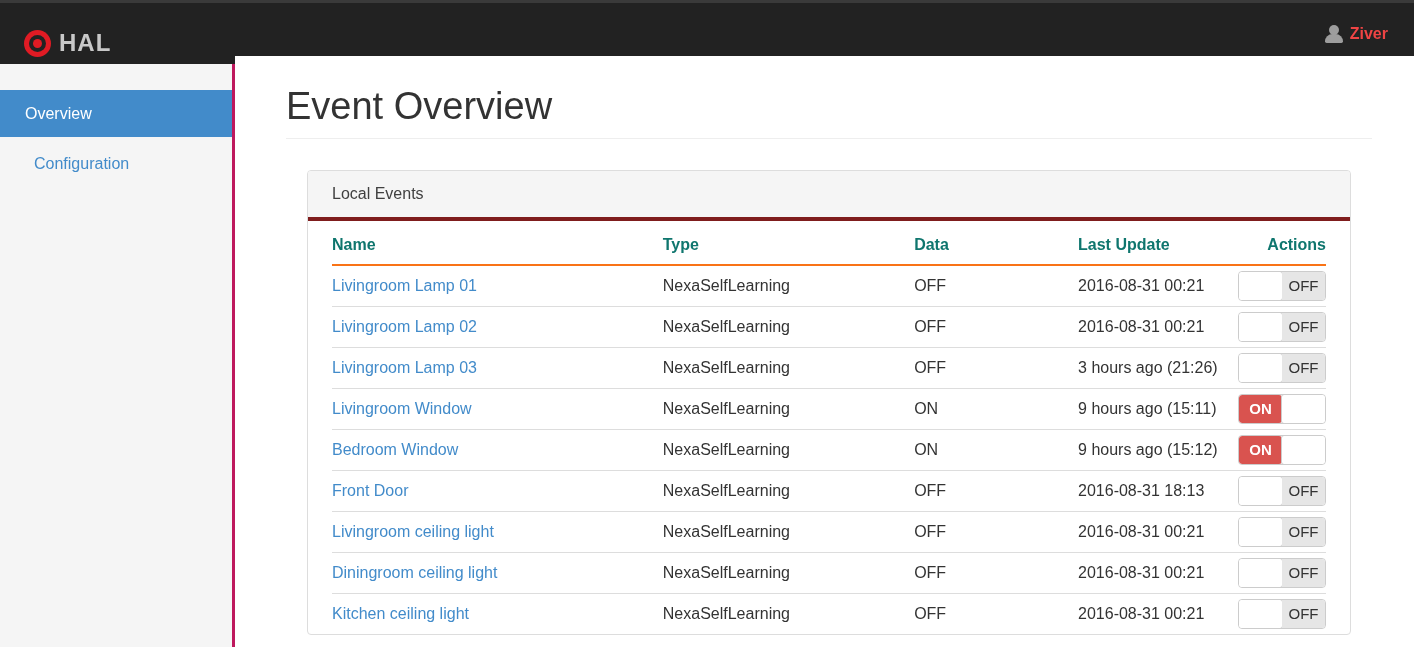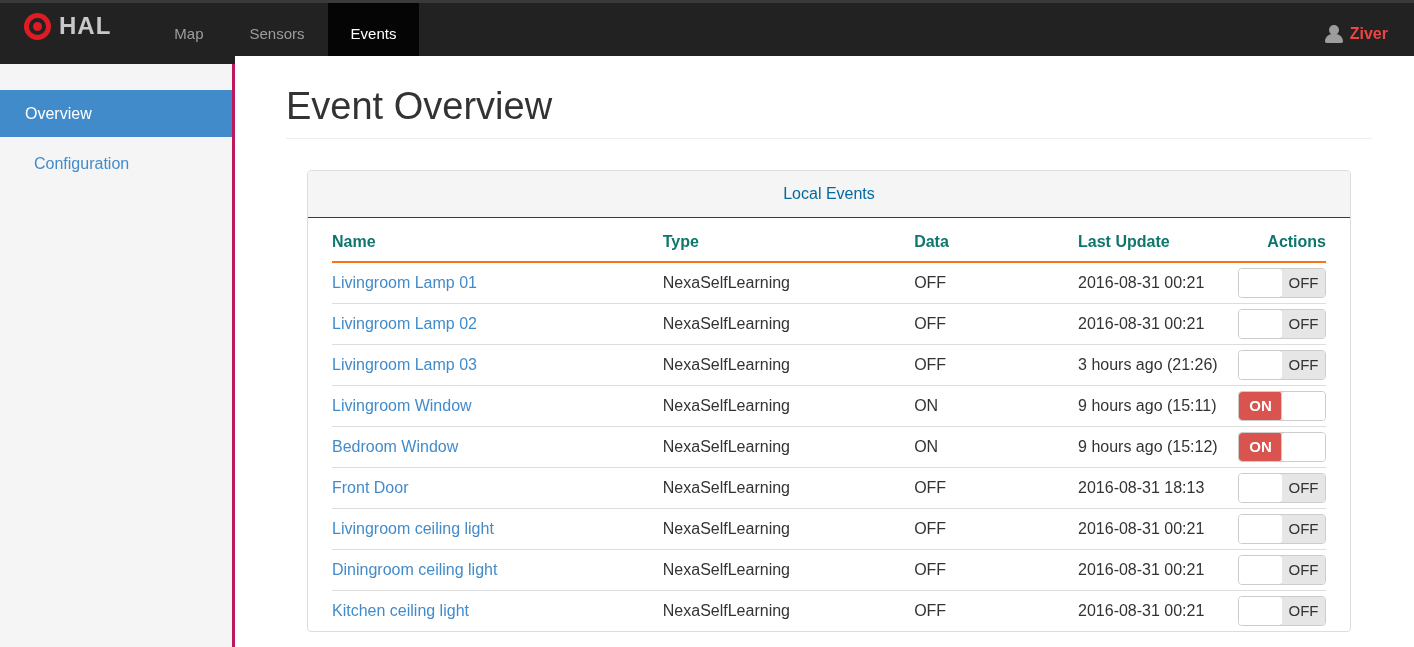--- a/index.html
+++ b/index.html
@@ -2,21 +2,21 @@
 <html><head>
 <meta charset="utf-8">
 <style>
   * { margin:0; padding:0; box-sizing:border-box; }
   html,body { width:1414px; height:647px; overflow:hidden; background:#fff;
     font-family:"Liberation Sans","DejaVu Sans",sans-serif; color:#333; }
 
   
   .navbar { position:absolute; top:0; left:0; width:100%; height:64px;
     background:#222; border-top:3px solid #3a3a3a; display:flex; align-items:stretch; }
-  .brand { display:flex; align-items:center; padding:0 26px 15px 24px; cursor:pointer; }
+  .brand { display:flex; align-items:flex-end; padding:0 26px 7px 24px; cursor:pointer; }
   .bullseye { width:27px; height:27px; border-radius:50%; background:#e01b24;
     display:flex; align-items:center; justify-content:center; margin-right:8px; }
   .bullseye .mid { width:17px; height:17px; border-radius:50%; background:#222;
     display:flex; align-items:center; justify-content:center; }
   .bullseye .core { width:9px; height:9px; border-radius:50%; background:#e01b24; }
   .brand-text { font-size:24px; font-weight:bold; color:#c8c8c8; letter-spacing:1px; }
   .nav-items { display:flex; align-items:stretch; margin-left:14px; }
   .nav-item { display:flex; align-items:center; padding:0 23px; font-size:15px;
     color:#9d9d9d; cursor:pointer; }
   .nav-item.active { background:#050505; color:#fff; }
@@ -37,22 +37,22 @@
   .side-item + .side-item { margin-top:3px;margin-left:9px; }
 
   
   .main { position:absolute; top:56px; left:235px; width:1179px; height:583px;
     padding:0 42px 0 51px; background:#fff; }
   .page-header { border-bottom:1px solid #eee; padding-bottom:10px; margin-top:29px; }
   .page-header h1 { font-size:38px; font-weight:400; color:#333; }
 
   .panel { margin:31px 21px 0 21px; border:1px solid #ddd; border-radius:4px;
     background:#fff; }
-  .panel-heading { background:#f5f5f5; border-bottom:1px solid #7f1d1d;
-    border-radius:3px 3px 0 0; padding:14px 24px; font-size:16px; color:#0369a1;text-align:center; }
+  .panel-heading { background:#f5f5f5; border-bottom:4px solid #7f1d1d;
+    border-radius:3px 3px 0 0; padding:14px 24px; font-size:16px; color:#404040; }
   .panel-body { padding:0 24px; }
 
   table { width:100%; border-collapse:collapse; font-size:16px; }
   th { text-align:left; font-weight:bold; color:#0f766e; padding:15px 0 10px;
     border-bottom:2px solid #f97316; }
   td { height:41px; border-top:1px solid #ddd; vertical-align:middle; color:#333;margin-left:19px; }
   tbody tr:first-child td { border-top:0; }
   th.col-name { width:33.3%; } th.col-type { width:25.3%; }
   th.col-data { width:16.5%; } th.col-update { width:16.1%; }
   th.col-actions { width:8.8%; text-align:right; }
@@ -80,25 +80,20 @@
 
 <div class="navbar">
   <div class="brand">
     <span class="bullseye">
       <span class="mid">
           <span class="core"></span>
         </span>
     </span>
     <span class="brand-text">HAL</span>
   </div>
-  <div class="nav-items">
-    <div class="nav-item">Map</div>
-    <div class="nav-item">Sensors</div>
-    <div class="nav-item active">Events</div>
-  </div>
   <div class="nav-user">
     <span class="user-icon">
       <span class="head"></span>
         <span class="body"></span>
     </span>
     <span>Ziver</span>
   </div>
 </div>
 
 <div class="sidebar">

